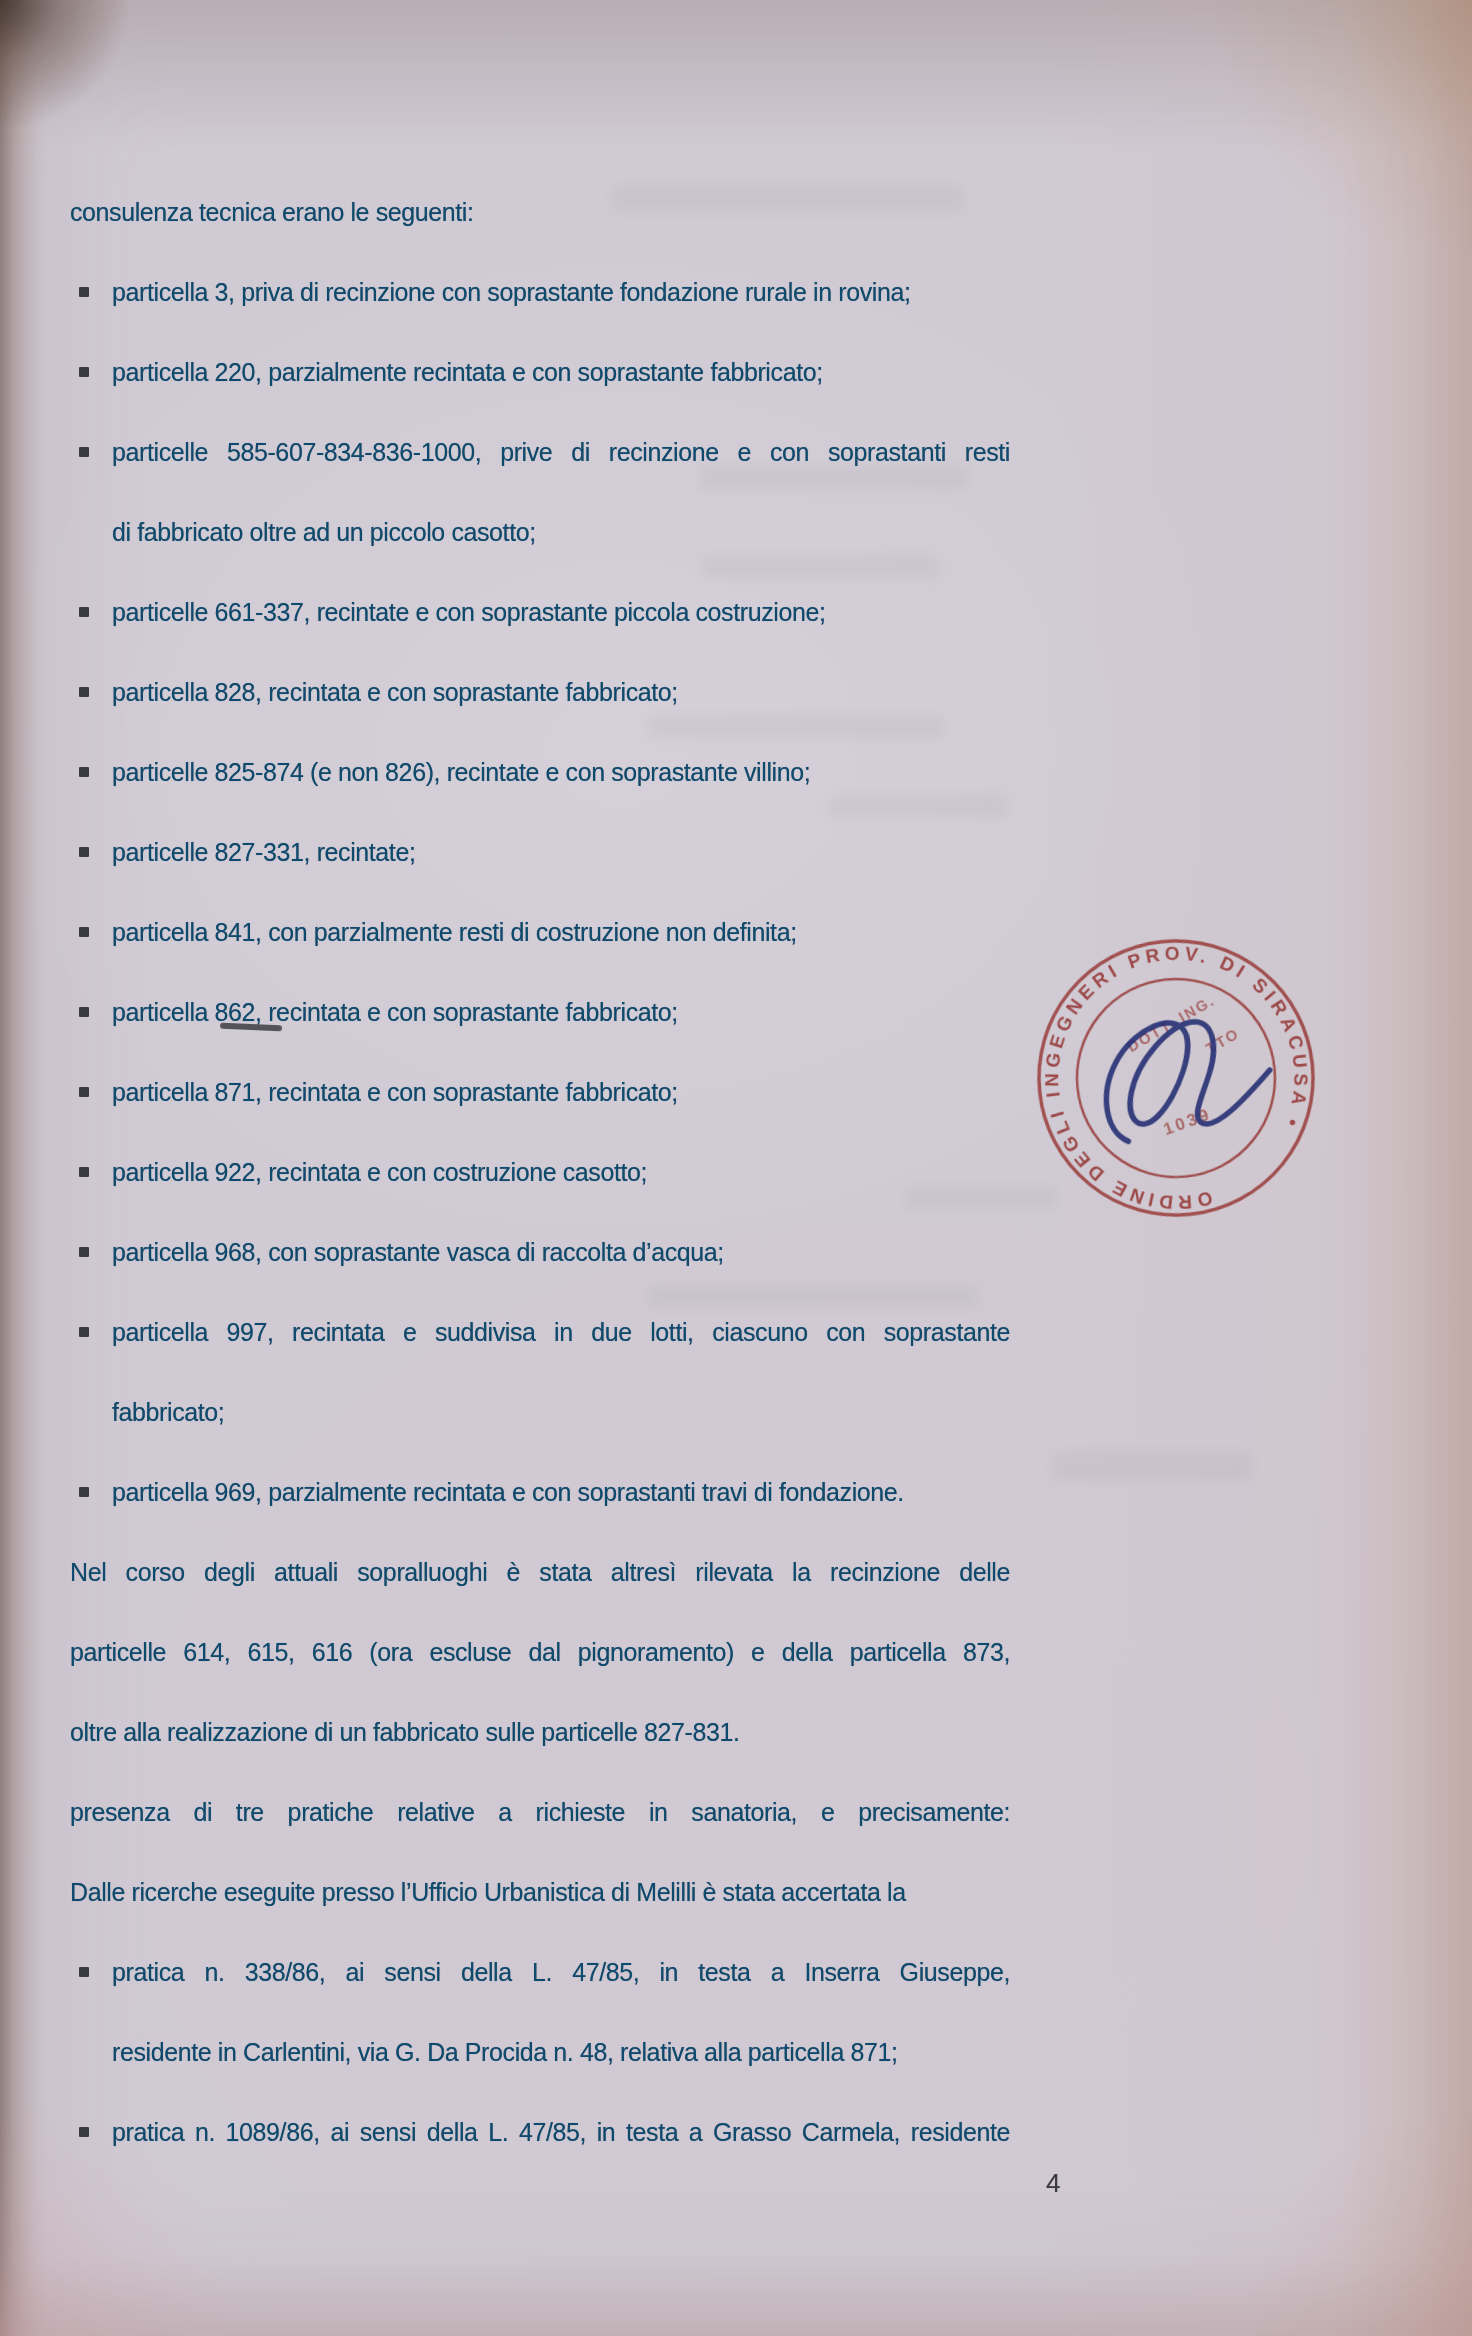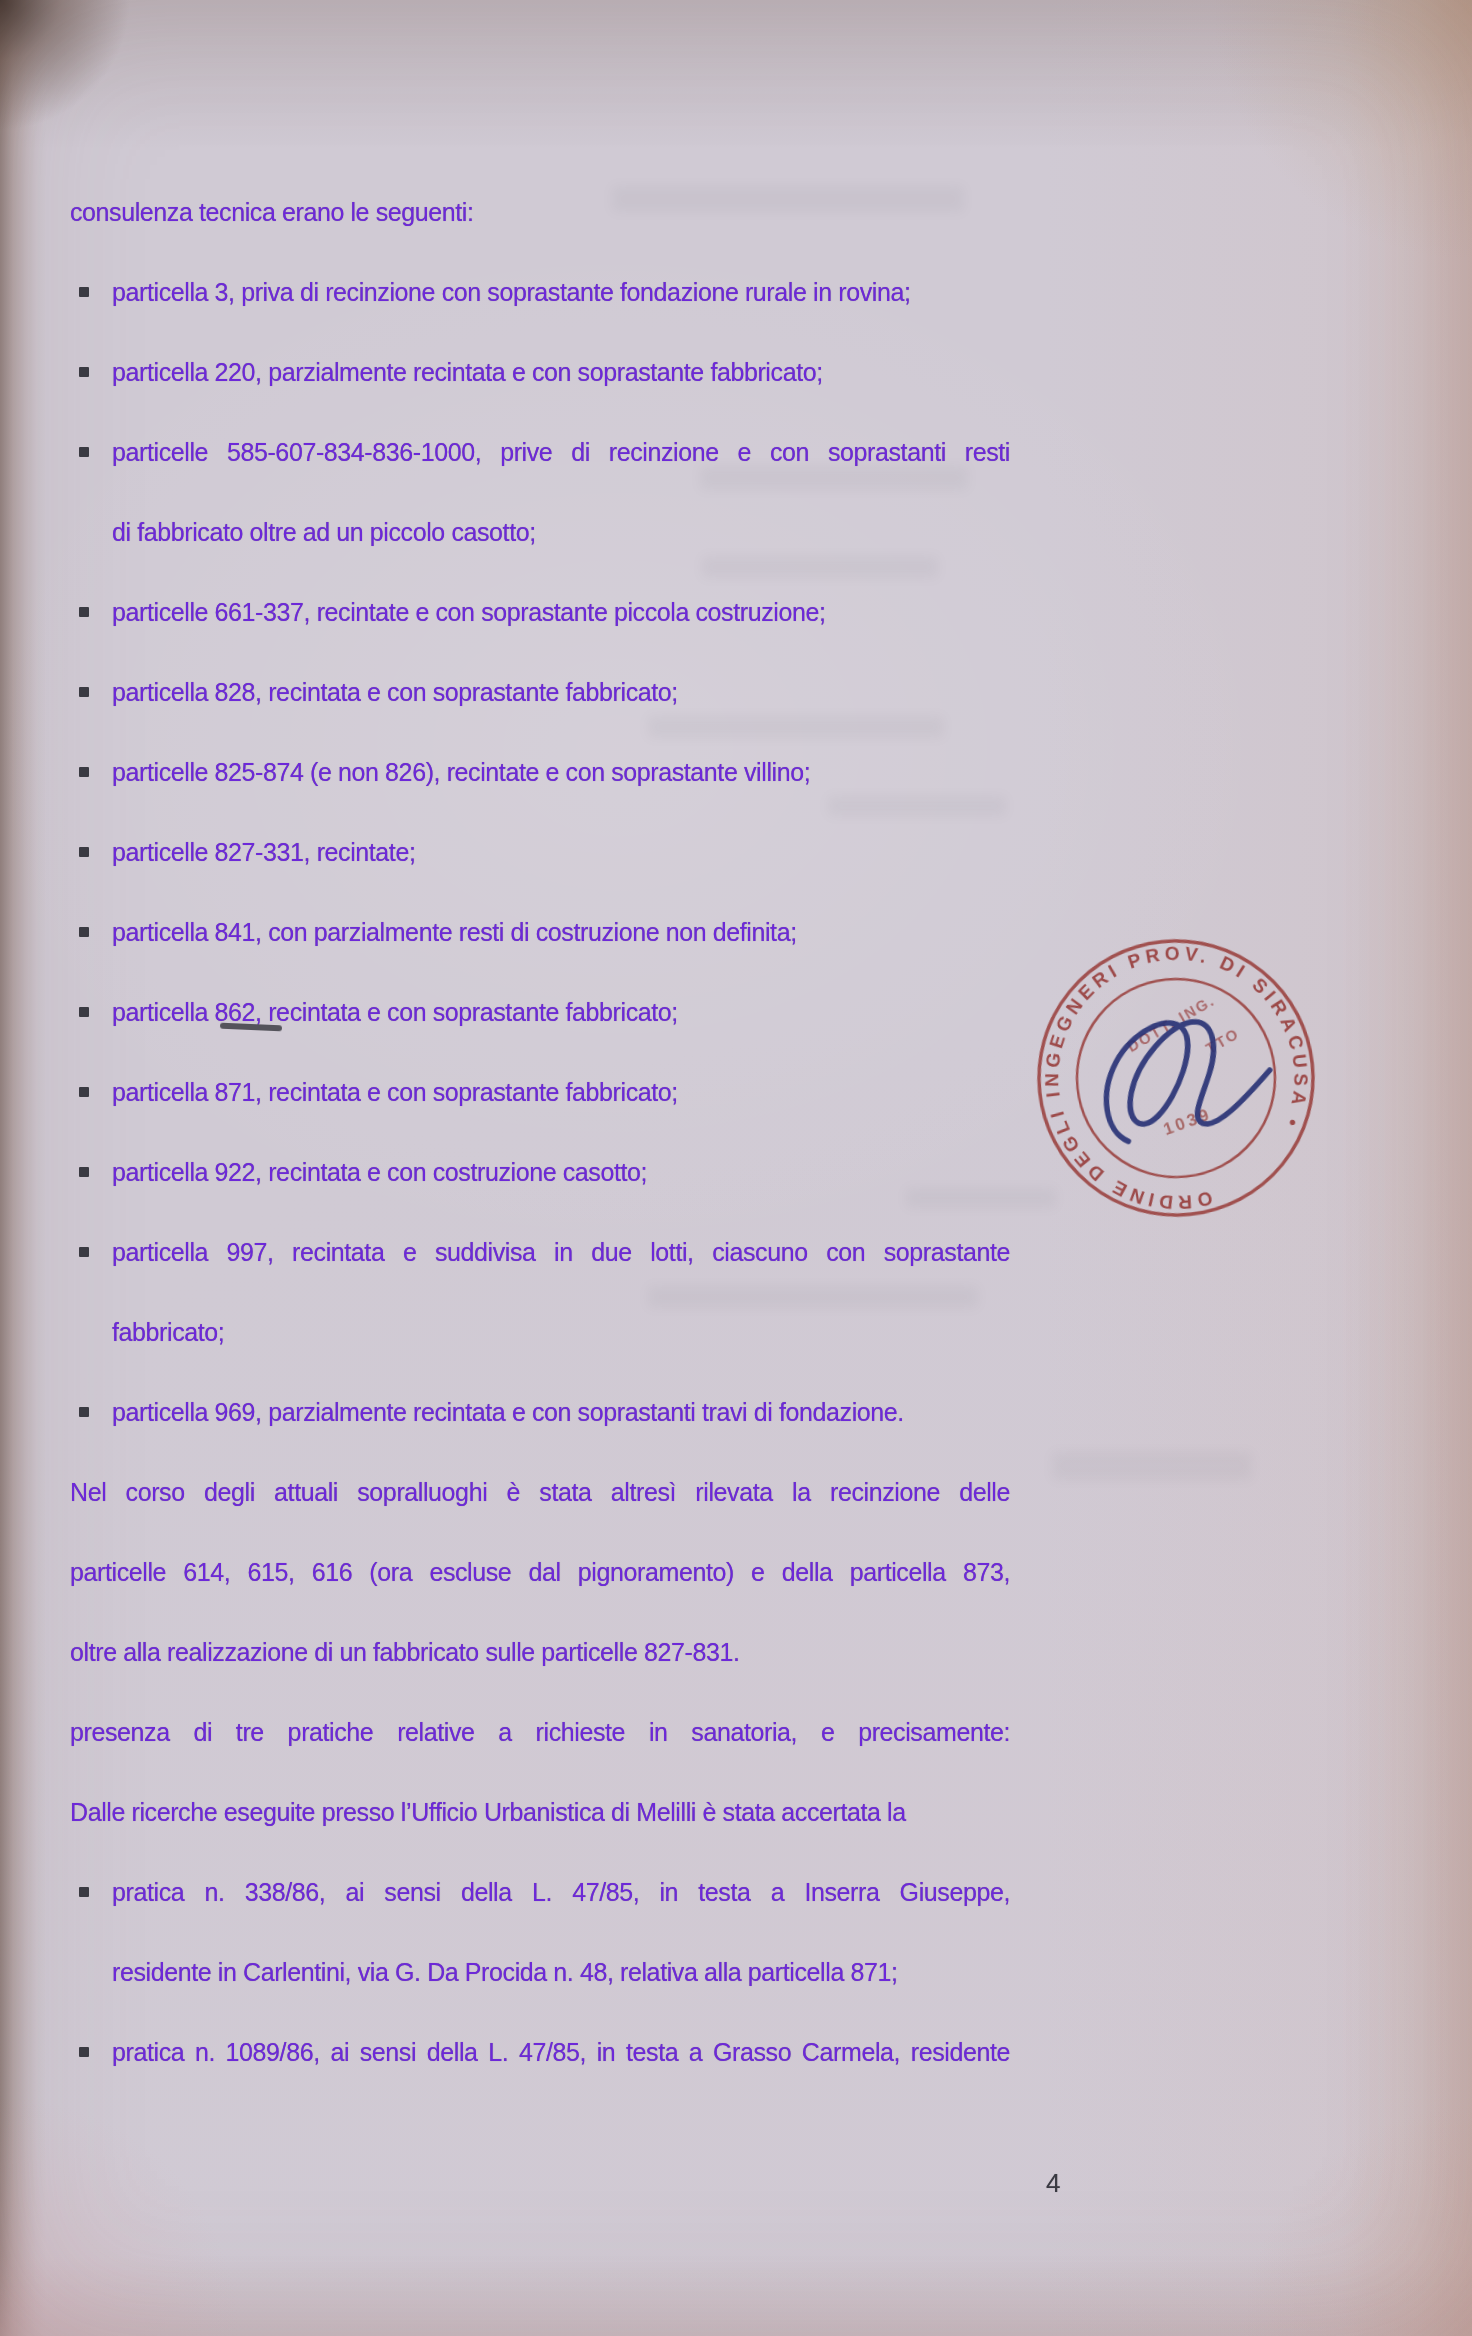--- a/index.html
+++ b/index.html
@@ -31,21 +31,21 @@
                background:radial-gradient(circle at 0 100%, rgba(214,168,174,0.34), transparent 240px); }
   .corner-br { right:0; bottom:0; width:300px; height:260px;
                background:radial-gradient(circle at 100% 100%, rgba(200,160,150,0.38), transparent 230px); }
   .vignette  { inset:0; box-shadow:inset 0 0 150px rgba(128,98,98,0.20); }
 
   .ghost { position:absolute; background:#55555f; opacity:0.055; filter:blur(6px); border-radius:4px; pointer-events:none; }
 
   .content {
     position:absolute; left:70px; top:172px; width:940px;
     font:25px/80px "Liberation Sans", sans-serif;
-    color:#6d28d9; letter-spacing:-0.4px;
+    color:#0c4a6e; letter-spacing:-0.4px;
     text-shadow:0 0 0.7px rgba(55,54,64,0.55);
   }
   .para { text-align:justify; }
   .tline { text-align:justify; }
   .tline:not(:last-child) { text-align-last:justify; }
   .just-last .tline:last-child { text-align-last:justify; }
   .item { position:relative; padding-left:42px; }
   .bmark { position:absolute; left:9px; top:35px; width:10px; height:10px;
            background:#3a3a42; border-radius:1px; }
 
@@ -151,20 +151,26 @@
   <div class="item">
     <span class="bmark"></span>
     <div class="btext">
         <div class="tline">particella 871, recintata e con soprastante fabbricato;</div>
       </div>
   </div>
   <div class="item">
     <span class="bmark"></span>
     <div class="btext">
         <div class="tline">particella 922, recintata e con costruzione casotto;</div>
+      </div>
+  </div>
+  <div class="item">
+    <span class="bmark"></span>
+    <div class="btext">
+        <div class="tline">particella 968, con soprastante vasca di raccolta d’acqua;</div>
       </div>
   </div>
   <div class="item">
     <span class="bmark"></span>
     <div class="btext">
         <div class="tline">particella 997, recintata e suddivisa in due lotti, ciascuno con soprastante</div>
         <div class="tline">fabbricato;</div>
       </div>
   </div>
   <div class="item">

